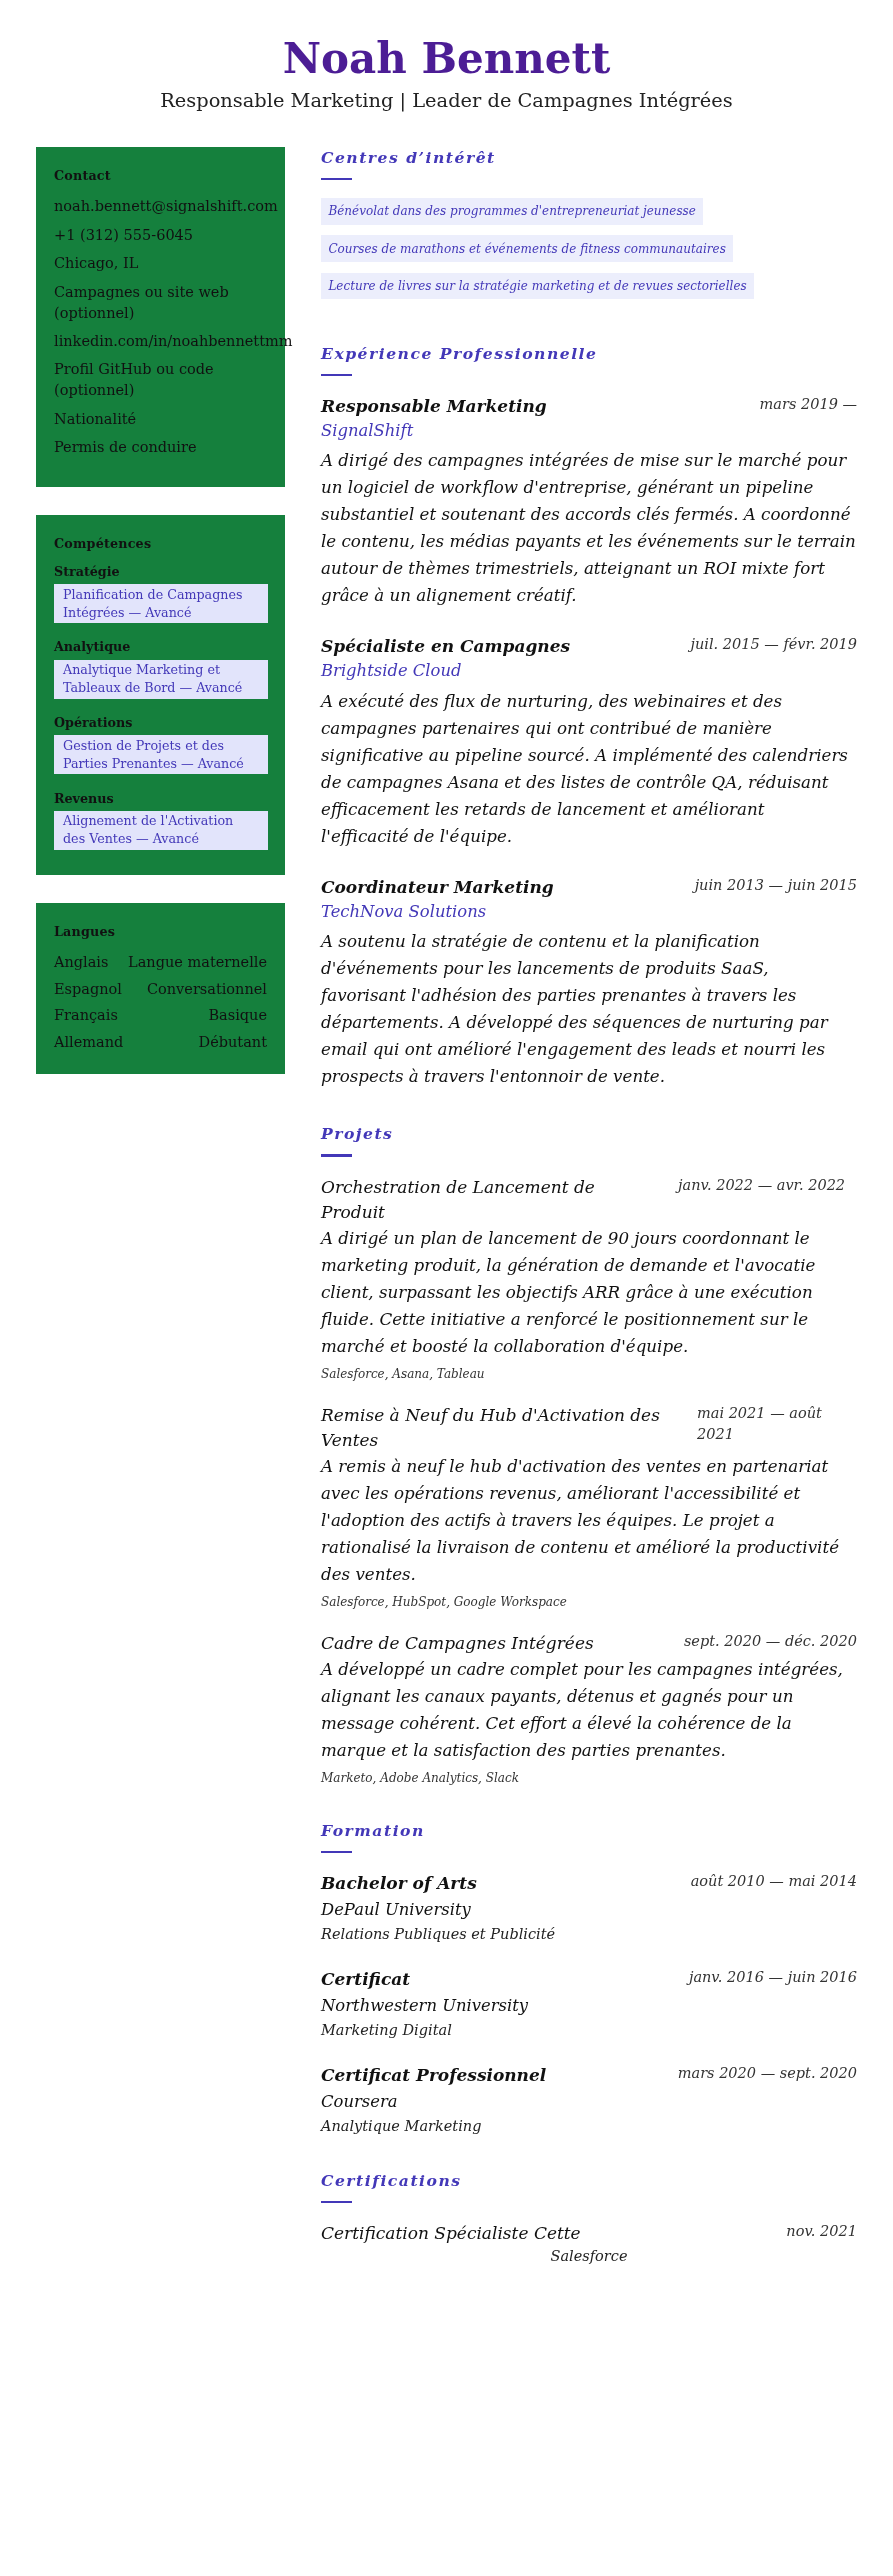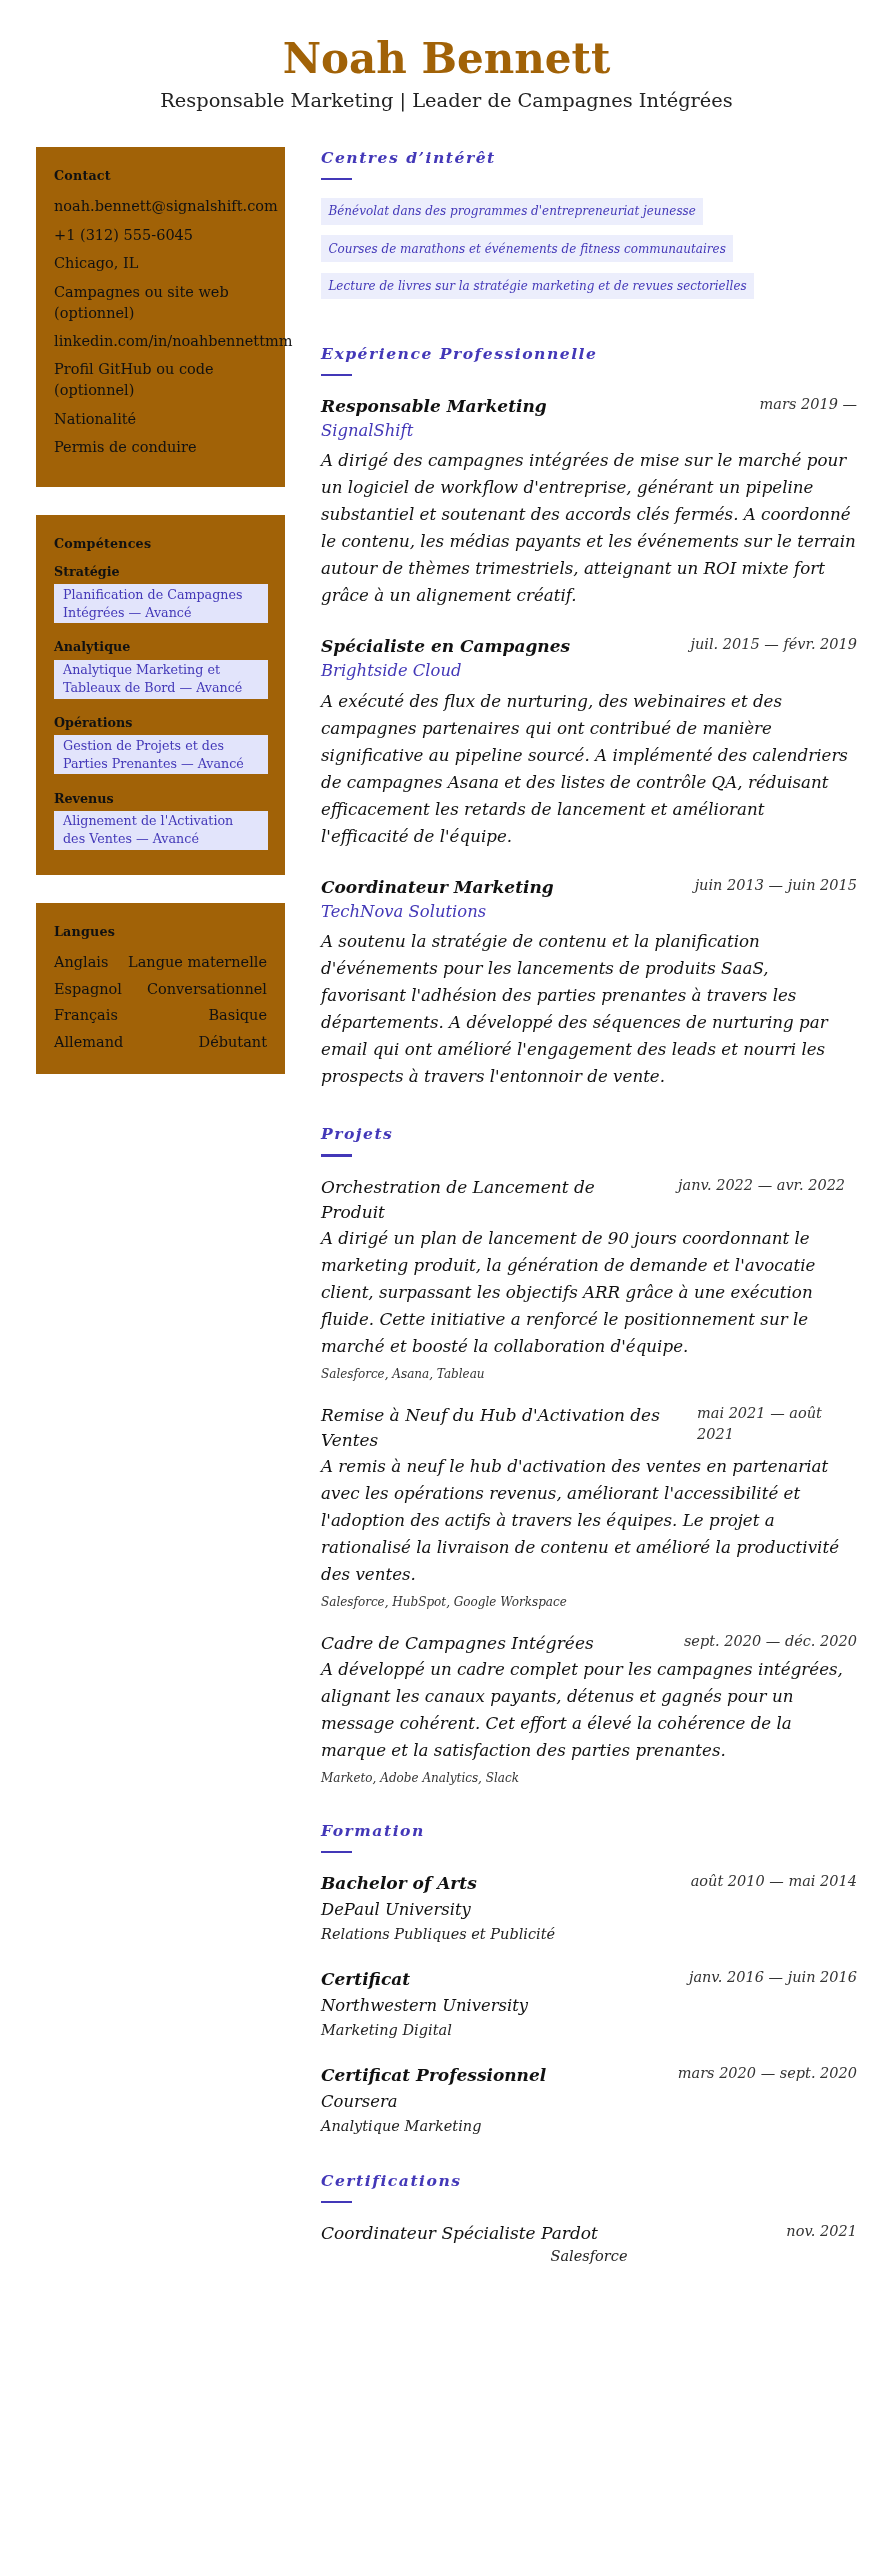--- a/index.html
+++ b/index.html
@@ -1,24 +1,24 @@
 <!DOCTYPE html>
 <html style="font-size:12px"><head>
 <meta charset="utf-8">
 <style>
   * { box-sizing: border-box; margin: 0; padding: 0; }
   body { width: 893px; background: #ffffff; font-family: "DejaVu Serif", serif; color: #111; }
   .page { width: 893px; padding: 0 36px 45px 36px; }
   header { text-align: center; padding-top: 33px; height: 119px; }
-  .name { font-size: 42px; font-weight: bold; line-height: 51px; color: #a16207; }
+  .name { font-size: 42px; font-weight: bold; line-height: 51px; color: #4c1d95; }
   .headline { font-size: 19.4px; line-height: 27px; margin-top: 3px; color: #222; }
   .layout { display: flex; gap: 36px; margin-top: 28px; }
   .sidebar { width: 249px; flex: none; }
   .main { flex: 1; min-width: 0; }
-  .card { background: #a16207; padding: 21px 18px 21px 18px; margin-bottom: 28px; }
+  .card { background: #15803d; padding: 21px 18px 21px 18px; margin-bottom: 28px; }
   .card-title { font-size: 12.7px; font-weight: bold; margin-bottom: 13.4px; letter-spacing: 0.2px; }
   .contact-item { font-size: 14.5px; line-height: 21px; margin-bottom: 7.4px; white-space: nowrap; overflow: visible; }
   .contact-item.wrap { white-space: normal; }
   .skill-group-title { font-size: 12.7px; font-weight: bold; margin-bottom: 5.2px; }
   .skill-chip { background: #e2e4fb; color: #4338b8; font-size: 12.7px; line-height: 18px; padding: 1.5px 9px; margin-bottom: 16.4px; width: 214px; }
   .lang-row { display: flex; justify-content: space-between; font-size: 14.5px; line-height: 19.4px; margin-bottom: 7.4px; }
   .section { margin-bottom: 33px; font-style: italic; }
   .section-title { font-size: 15.6px; font-weight: bold; color: #4338b8; letter-spacing: 1.5px; line-height: 22px; }
   .section-rule { width: 31px; height: 2.2px; background: #4338b8; margin-top: 9px; margin-bottom: 18px; }
   .interest-chip { display: inline-block; background: #eceefc; color: #4338b8; font-size: 12px; line-height: 16.4px; padding: 5.2px 7.4px; margin-bottom: 10.4px; }
@@ -210,21 +210,21 @@
           <div class="edu-field">Analytique Marketing</div>
         </div>
       </section>
 
       <section class="section">
         <h2 class="section-title">Certifications</h2>
         <div class="section-rule"></div>
 
         <div class="entry">
           <div class="entry-head">
-            <div class="cert-name">Coordinateur Spécialiste Pardot</div>
+            <div class="cert-name">Certification Spécialiste Cette</div>
             <div class="entry-date">nov. 2021</div>
           </div>
           <div class="cert-issuer">Salesforce</div>
         </div>
       </section>
     </main>
   </div>
 </div>
 
 

